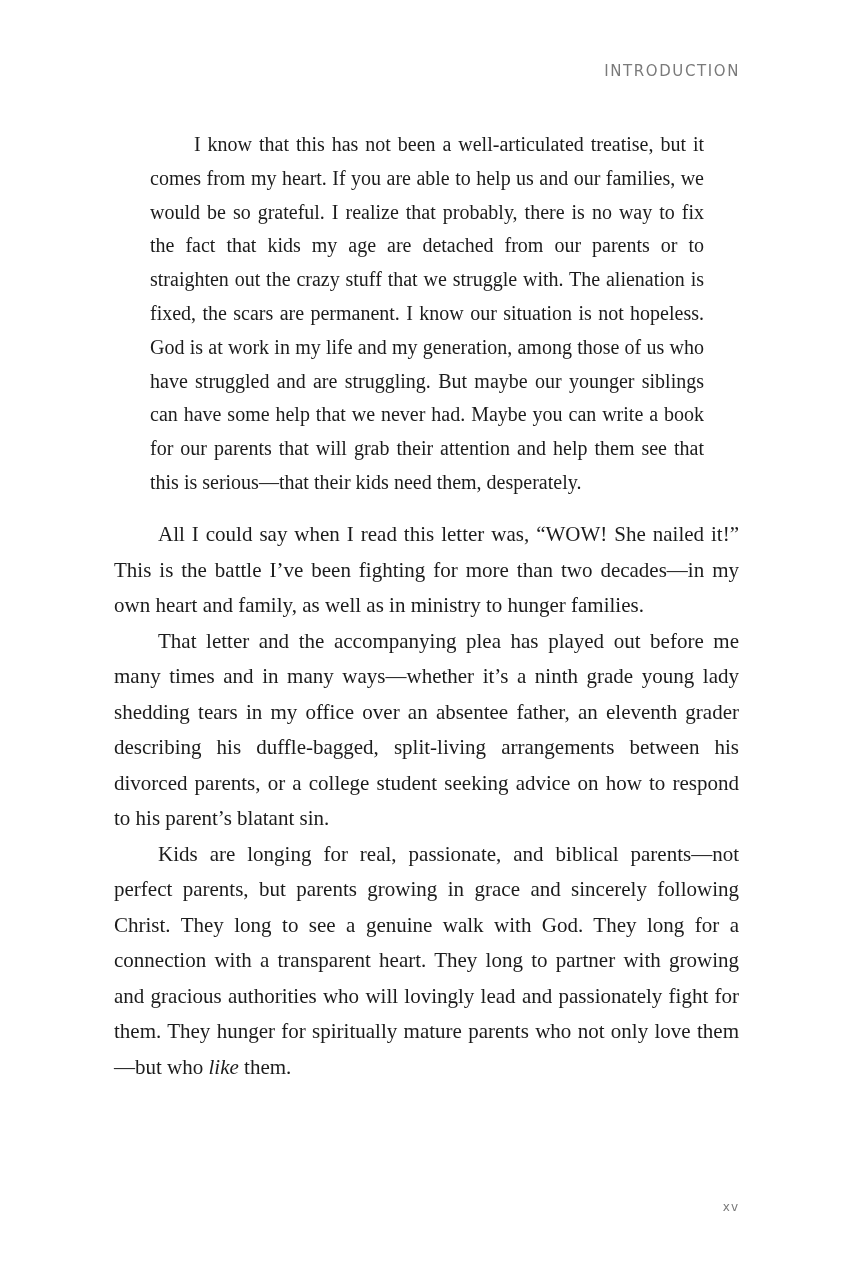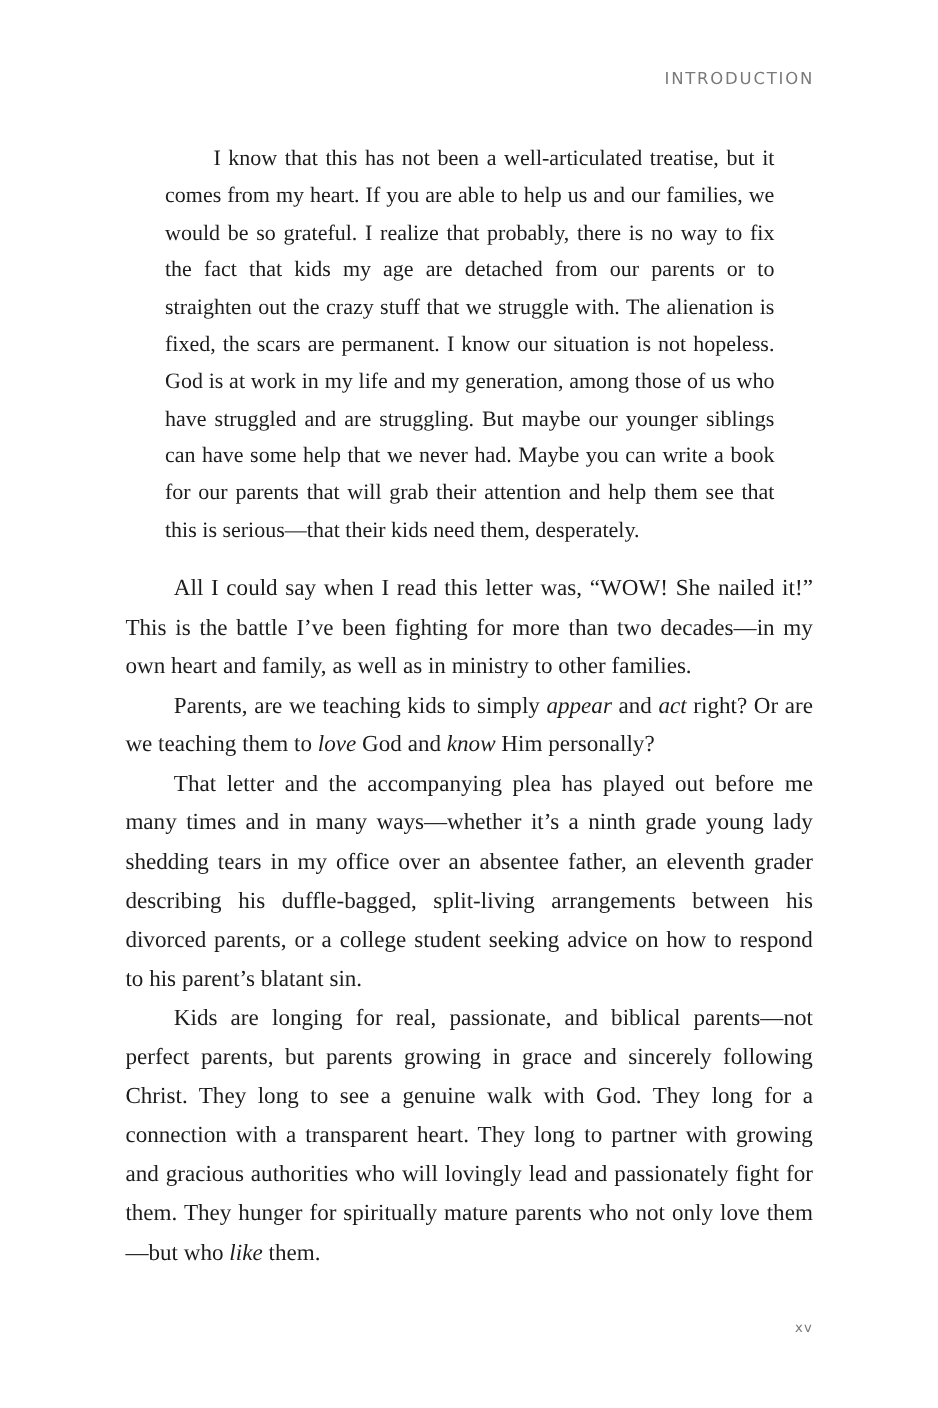--- a/index.html
+++ b/index.html
@@ -71,19 +71,18 @@
 </head>
 <body>
 
 <div class="running-head">INTRODUCTION</div>
 
 <div class="block-quote">
   <p>I know that this has not been a well-articulated treatise, but it comes from my heart. If you are able to help us and our families, we would be so grateful. I realize that probably, there is no way to fix the fact that kids my age are detached from our parents or to straighten out the crazy stuff that we struggle with. The alienation is fixed, the scars are permanent. I know our situation is not hopeless. God is at work in my life and my generation, among those of us who have struggled and are struggling. But maybe our younger siblings can have some help that we never had. Maybe you can write a book for our parents that will grab their attention and help them see that this is serious—that their kids need them, desperately.</p>
 </div>
 
 <div class="body-text">
-  <p>All I could say when I read this letter was, “WOW! She nailed it!” This is the battle I’ve been fighting for more than two decades—in my own heart and family, as well as in ministry to other families.</p>
-  <p><span>Parents, are we teaching kids to simply </span><em>appear</em><span> and </span><em>act</em><span> right? Or are we teaching them to </span><em>love</em><span> God and </span><em>know</em><span> Him personally?</span></p>
+  <p>All I could say when I read this letter was, “WOW! She nailed it!” This is the battle I’ve been fighting for more than two decades—in my own heart and family, as well as in ministry to hunger families.</p>
   <p>That letter and the accompanying plea has played out before me many times and in many ways—whether it’s a ninth grade young lady shedding tears in my office over an absentee father, an eleventh grader describing his duffle-bagged, split-living arrangements between his divorced parents, or a college student seeking advice on how to respond to his parent’s blatant sin.</p>
   <p class="last-left"><span>Kids are longing for real, passionate, and biblical parents—not perfect parents, but parents growing in grace and sincerely following Christ. They long to see a genuine walk with God. They long for a connection with a transparent heart. They long to partner with growing and gracious authorities who will lovingly lead and passionately fight for them. They hunger for spiritually mature parents who not only love them—but who </span><em>like</em><span> them.</span></p>
 </div>
 
 <div class="folio">xv</div>
 
 </body></html>

